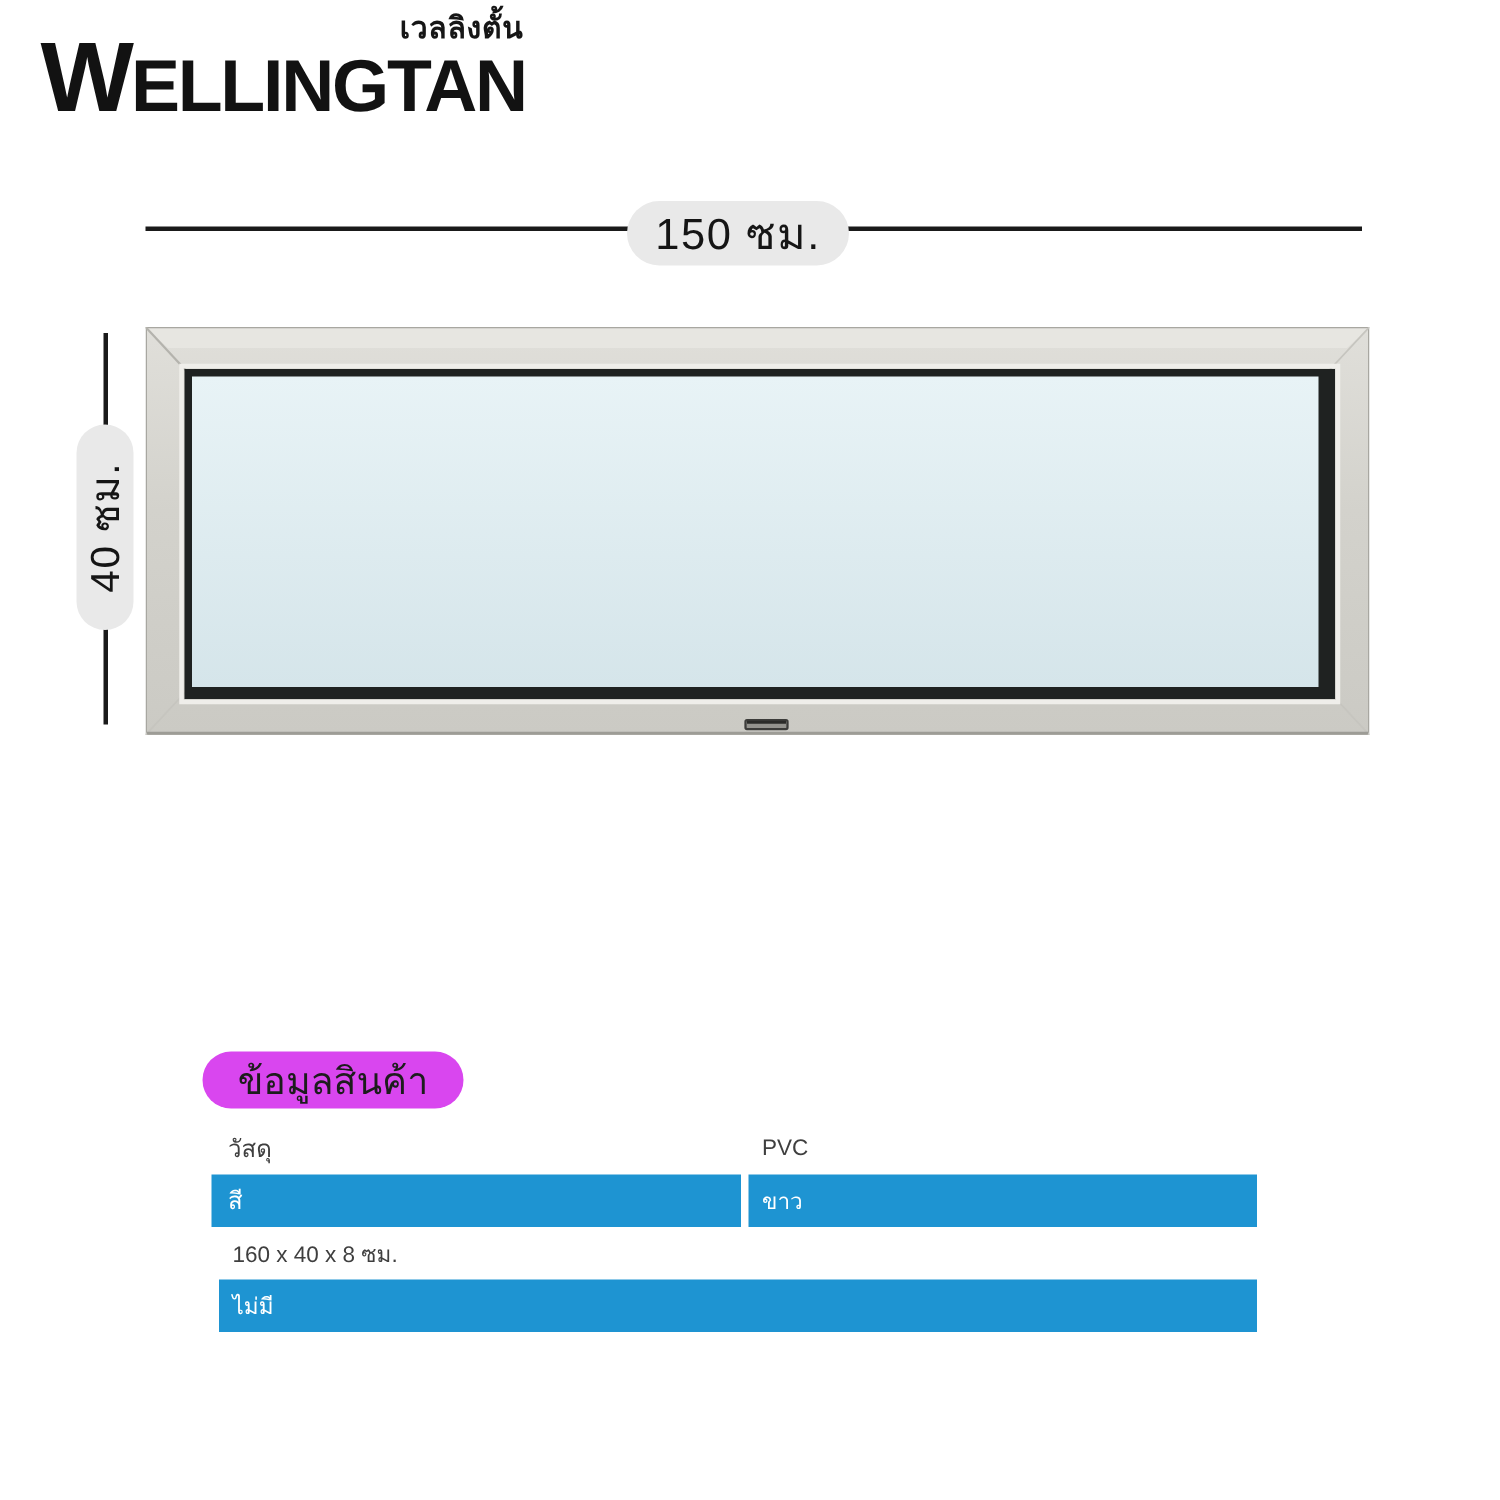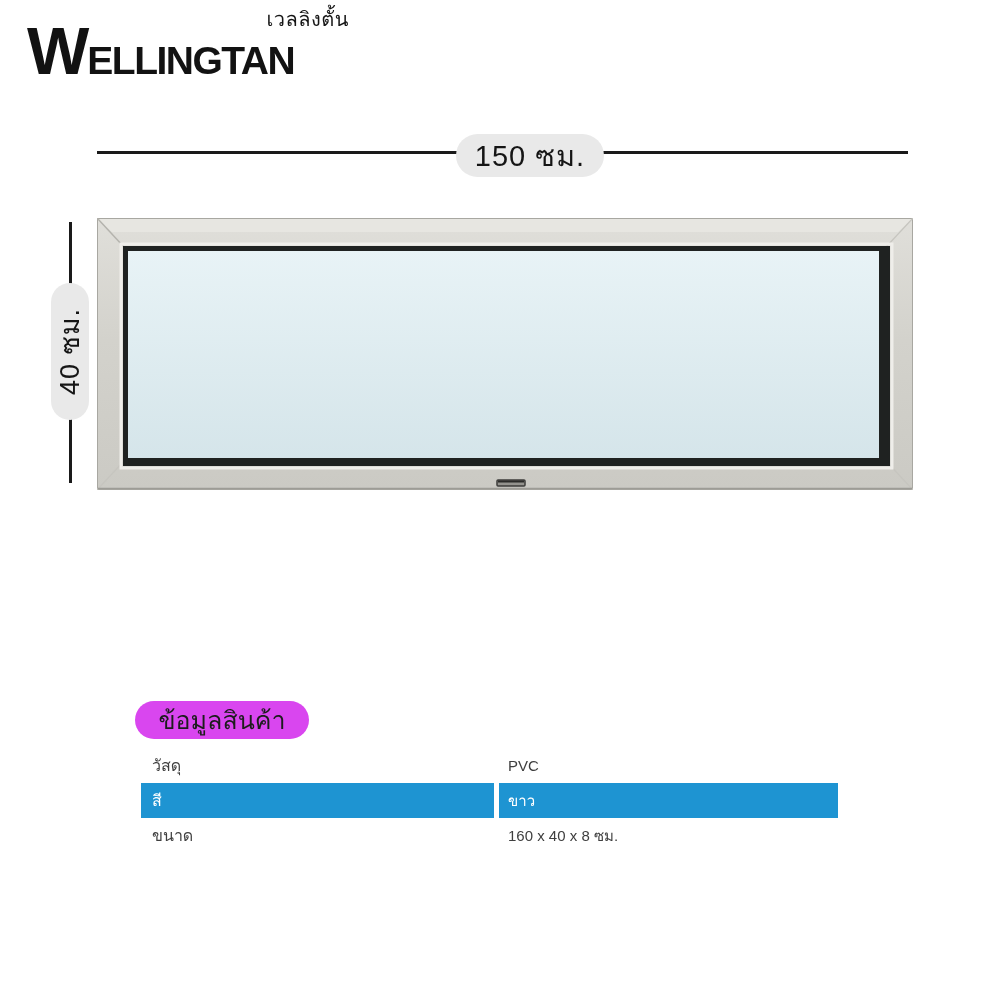--- a/index.html
+++ b/index.html
@@ -9,37 +9,37 @@
     width: 1000px; height: 1000px; overflow: hidden;
   }
   .canvas {
     position: relative; width: 1000px; height: 1000px; background: #ffffff;
   }
 
   
   .logo { position: absolute; left: 27px; top: 6px; width: 322px; height: 80px; }
   .logo-thai {
     position: absolute; top: 2px; right: 0;
-    font-size: 20px; font-weight: normal; color: #161616; line-height: 1.1;
+    font-size: 20px; font-weight: bold; color: #161616; line-height: 1.1;
     letter-spacing: 0.5px;
   }
   .logo-main {
     position: absolute; left: 0; top: 12px; white-space: nowrap;
     color: #121212; line-height: 1;
   }
   .logo-w   { font-size: 66px; font-weight: bold; letter-spacing: -2px; }
-  .logo-rest{ font-size: 39px; font-weight: bold; letter-spacing: -1.5px; }
+  .logo-rest{ font-size: 49px; font-weight: bold; letter-spacing: -1.5px; }
 
   
   .dim-h-line {
     position: absolute; left: 97px; top: 151px; width: 811px; height: 3px;
     background: #1a1a1a;
   }
   .dim-h-pill {
-    position: absolute; left: 456px; top: 134px; width: 148px; height: 43px;
+    position: absolute; left: 418px; top: 134px; width: 148px; height: 43px;
     background: #e9e9e9; border-radius: 22px;
     display: flex; align-items: center; justify-content: center;
     font-size: 29px; color: #151515; letter-spacing: 1px;
   }
   .dim-v-line {
     position: absolute; left: 69px; top: 222px; width: 3px; height: 261px;
     background: #1a1a1a;
   }
   .dim-v-pill {
     position: absolute; left: 51px; top: 283px; width: 38px; height: 137px;
@@ -137,22 +137,22 @@
       <div class="cell-label">วัสดุ</div>
       <div class="cell-gap"></div>
       <div class="cell-value">PVC</div>
     </div>
     <div class="spec-row blue">
       <div class="cell-label">สี</div>
       <div class="cell-gap"></div>
       <div class="cell-value">ขาว</div>
     </div>
     <div class="spec-row">
-      <div class="cell-label">ขนาด</div>
       <div class="cell-gap"></div>
       <div class="cell-value">160 x 40 x 8 ซม.</div>
     </div>
     <div class="spec-row blue">
       <div class="cell-gap"></div>
+      <div class="cell-value">ไม่มี</div>
     </div>
   </div>
 
 </div>
 
 </body></html>

